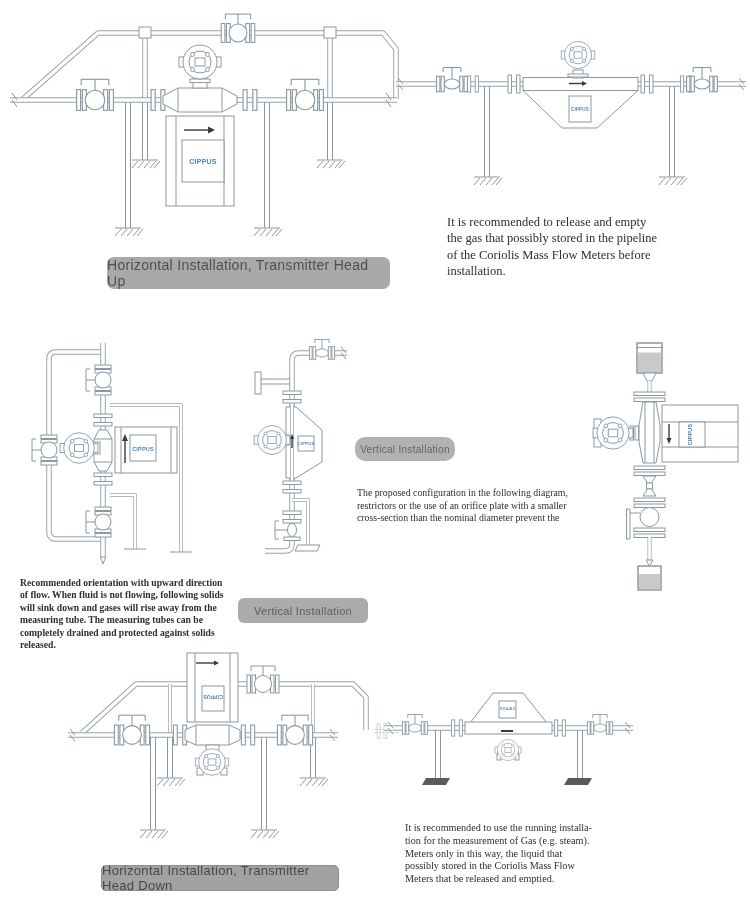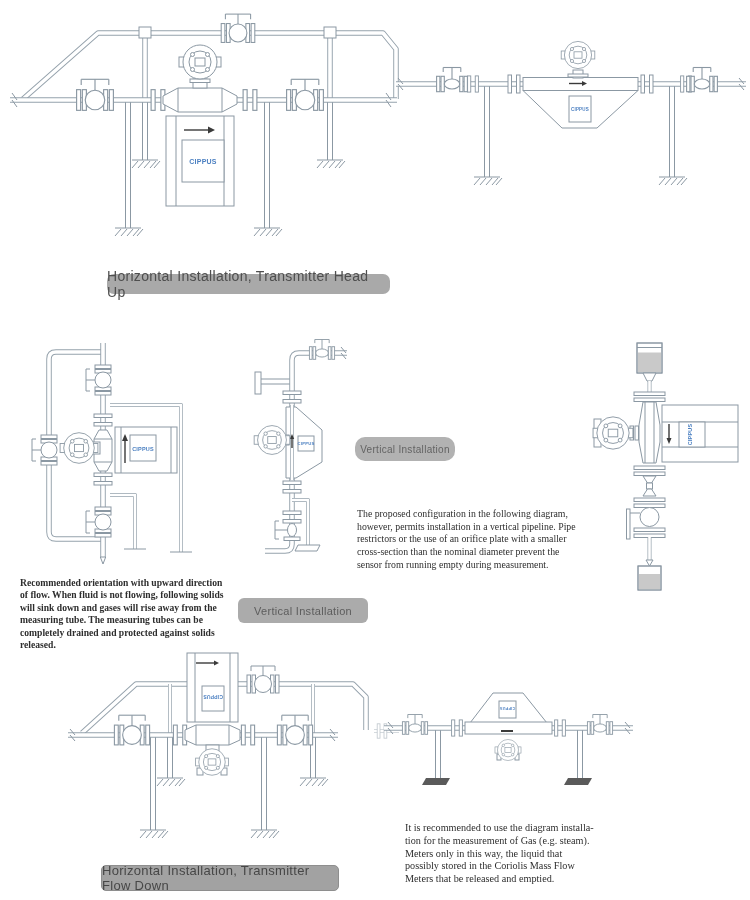--- a/index.html
+++ b/index.html
@@ -12,32 +12,32 @@
   .po2{fill:none;stroke:#95a2ac;stroke-width:4;stroke-linejoin:round;}
   .pi2{fill:none;stroke:#ffffff;stroke-width:2.6;stroke-linejoin:round;}
   .ln{fill:none;stroke:#8b98a3;stroke-width:1;}
   .fw{fill:#ffffff;stroke:#8b98a3;stroke-width:1;}
   .fg{fill:#c9c9c9;stroke:none;}
   .ar{stroke:#3a3a3a;stroke-width:1.4;fill:none;}
   .arh{fill:#3a3a3a;stroke:none;}
   .dev{font-family:"Liberation Sans",sans-serif;font-weight:bold;fill:#4a7fc1;letter-spacing:.2px;}
   .cap{position:absolute;background:#a9a9a9;color:#4f4f4f;display:flex;align-items:center;
        justify-content:center;font-family:"Liberation Sans",sans-serif;letter-spacing:.3px;}
-  .cap-top{left:107px;top:274px;width:283px;height:20px;font-size:14px;border-radius:7px;}
+  .cap-top{left:107px;top:257px;width:283px;height:32px;font-size:14px;border-radius:7px;}
   .cap-v1{left:355px;top:437px;width:100px;height:24px;font-size:10px;border-radius:10px;
           background:#b2b2b2;color:#636363;}
   .cap-v2{left:238px;top:598px;width:130px;height:25px;font-size:11px;border-radius:6px;
           background:#ababab;color:#5c5c5c;}
   .cap-bot{left:101px;top:865px;width:236px;height:24px;font-size:13px;border-radius:5px;
           background:#a2a2a2;color:#474747;border:1px solid #8e8e8e;}
   .note{position:absolute;font-family:"Liberation Serif",serif;color:#2e2e2e;}
   .note div{white-space:nowrap;}
   .note-release{left:447px;top:214px;font-size:12.5px;line-height:16.4px;}
   .note-upward{left:20px;top:577px;font-size:9.6px;line-height:12.4px;font-weight:bold;}
-  .note-vertpipe{left:357px;top:487px;font-size:9.8px;line-height:12.7px;margin-top:21px;}
+  .note-vertpipe{left:357px;top:487px;font-size:9.8px;line-height:12.7px;}
   .note-inverted{left:405px;top:822px;font-size:10.2px;line-height:12.8px;}
 </style>
 </head>
 <body>
 
 <div class="canvas">
 
 <svg width="0" height="0" style="position:absolute" aria-hidden="true">
   <defs>
     <g id="head17">
@@ -171,20 +171,26 @@
   <use href="#head17" transform="translate(188,15) scale(0.8)"></use>
 
   <use href="#flangeH" transform="translate(124,44)"></use>
   <use href="#flangeH" transform="translate(257,44)"></use>
   <use href="#flangeH" transform="translate(83,44) scale(0.9)"></use>
   <use href="#flangeH" transform="translate(296,44) scale(0.9)"></use>
   <use href="#bfly" transform="translate(62,44) scale(1.1)"></use>
   <use href="#bfly" transform="translate(312,44) scale(1.1)"></use>
 </svg>
 
+<div class="note note-release">
+  <div>It is recommended to release and empty</div>
+  <div>the gas that possibly stored in the pipeline</div>
+  <div>of the Coriolis Mass Flow Meters before</div>
+  <div>installation.</div>
+</div>
 
 <div class="cap cap-top">Horizontal Installation, Transmitter Head Up</div>
 
 <svg class="dg" style="left:15px;top:335px" width="200" height="235" viewBox="0 0 200 235">
 
   <path class="po" d="M88 17 H41 Q34 17 34 24 V197 Q34 204 41 204 H88"></path>
   <path class="pi" d="M88 17 H41 Q34 17 34 24 V197 Q34 204 41 204 H88"></path>
 
   <path class="po2" d="M95 70 H166 V217"></path>
       <path class="pi2" d="M95 70 H166 V217"></path>
@@ -271,24 +277,22 @@
   <line x1="40" y1="186" x2="40" y2="204" class="ln"></line>
   <line x1="40" y1="186" x2="44" y2="186" class="ln"></line>
   <line x1="40" y1="204" x2="44" y2="204" class="ln"></line>
 </svg>
 
 <div class="cap cap-v1">Vertical Installation</div>
 <div class="cap cap-v2">Vertical Installation</div>
 
 <div class="note note-vertpipe">
   <div>The proposed configuration in the following diagram,</div>
-  <div>however, permits installation in a vertical pipeline. Pipe</div>
   <div>restrictors or the use of an orifice plate with a smaller</div>
   <div>cross-section than the nominal diameter prevent the</div>
-  <div>sensor from running empty during measurement.</div>
 </div>
 
 <svg class="dg" style="left:590px;top:335px" width="160" height="260" viewBox="0 0 160 260">
 
   <g>
     <rect x="47" y="8" width="25" height="30" fill="#fff" stroke="#8b98a3"></rect>
     <rect x="48" y="17.5" width="23" height="19.5" class="fg"></rect>
     <rect x="47" y="8" width="25" height="30" fill="none" stroke="#8b98a3"></rect>
     <line x1="47" y1="12.5" x2="72" y2="12.5" class="ln"></line>
   </g>
@@ -385,21 +389,21 @@
   <polygon class="fw" points="125,90 136,85 169,85 180,90 180,100 169,105 136,105 125,100"></polygon>
   <line x1="136" y1="85" x2="136" y2="105" class="ln"></line>
   <line x1="169" y1="85" x2="169" y2="105" class="ln"></line>
 
   <rect x="146" y="105" width="13" height="6" class="fw"></rect>
   <rect x="137" y="128" width="6" height="7" class="fw"></rect>
   <rect x="161" y="128" width="6" height="7" class="fw"></rect>
   <use href="#head17" transform="translate(152,122) scale(0.78)"></use>
 </svg>
 
-<div class="cap cap-bot">Horizontal Installation, Transmitter Flow Down</div>
+<div class="cap cap-bot">Horizontal Installation, Transmitter Head Down</div>
 
 <svg class="dg" style="left:380px;top:660px" width="370" height="150" viewBox="0 0 370 150">
 
   <path class="ln" d="M55.5 70 V118 M60.5 70 V118 M197.5 70 V118 M202.5 70 V118"></path>
   <polygon points="46,118 70,118 66,125 42,125" fill="#5a5a5a"></polygon>
   <polygon points="188,118 212,118 208,125 184,125" fill="#5a5a5a"></polygon>
 
   <path class="po" d="M4 68 H253"></path>
       <path class="pi" d="M4 68 H253"></path>
   <path class="ln" d="M8 62 l5 6 M8 68 l5 6 M245 62 l5 6 M245 68 l5 6"></path>
@@ -417,20 +421,20 @@
   <rect x="135" y="94" width="4" height="6" class="fw"></rect>
   <use href="#head17" transform="translate(128,90) scale(0.62)"></use>
 
   <use href="#flangeH" transform="translate(77,68) scale(0.9)"></use>
   <use href="#flangeH" transform="translate(180,68) scale(0.9)"></use>
   <use href="#bfly" transform="translate(35,68) scale(0.9)"></use>
   <use href="#bfly" transform="translate(220,68) scale(0.9)"></use>
 </svg>
 
 <div class="note note-inverted">
-  <div>It is recommended to use the diagram installa-</div>
+  <div>It is recommended to use the running installa-</div>
   <div>tion for the measurement of Gas (e.g. steam).</div>
   <div>Meters only in this way, the liquid that</div>
   <div>possibly stored in the Coriolis Mass Flow</div>
   <div>Meters that be released and emptied.</div>
 </div>
 
 </div>
 
 </body></html>

